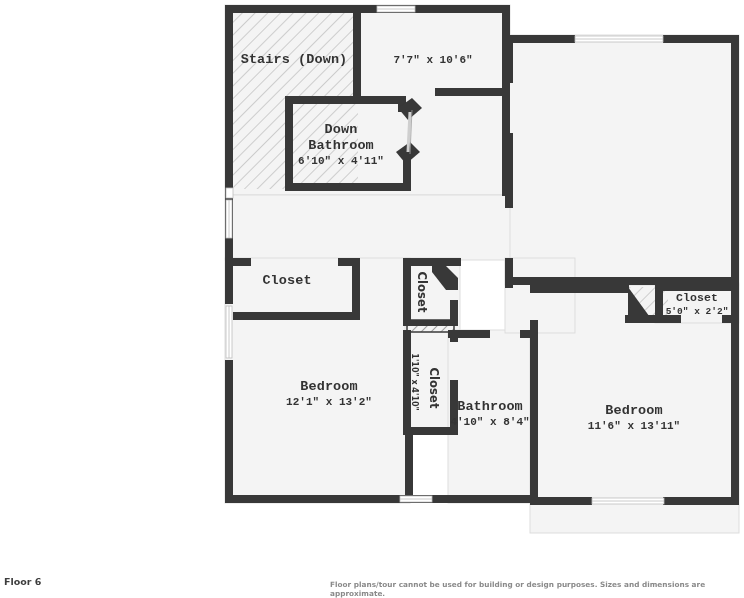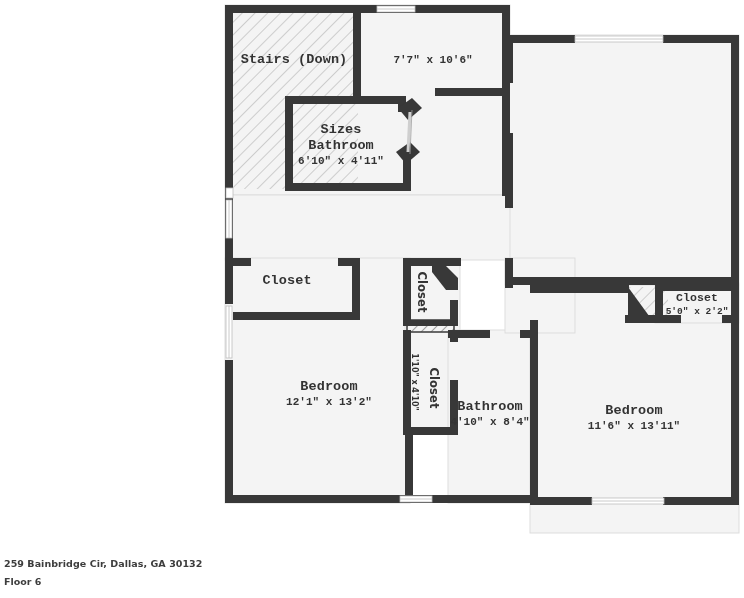--- a/index.html
+++ b/index.html
@@ -264,21 +264,21 @@
 
   <div class="room-label center-anchor" style="left:294px; top:60px;">
     <span class="rname">Stairs (Down)</span>
   </div>
 
   <div class="room-label center-anchor" style="left:433px; top:60px;">
     <span class="rdim">7'7" x 10'6"</span>
   </div>
 
   <div class="room-label center-anchor stack" style="left:341px; top:145px;">
-    <span class="rname">Sizes</span>
+    <span class="rname">Down</span>
     <span class="rname">Bathroom</span>
     <span class="rdim">6'10" x 4'11"</span>
   </div>
 
 
   <div class="room-label center-anchor" style="left:287px; top:281px;">
     <span class="rname">Closet</span>
   </div>
 
   <div class="room-label vert rot-cw small" style="left:421px; top:292px;">
@@ -308,15 +308,15 @@
   </div>
 
   <div class="room-label center-anchor" style="left:490px; top:414px;">
     <span class="rname">Bathroom</span>
     <span class="rdim">4'10" x 8'4"</span>
   </div>
 
 </div>
 
 <div id="footer">
-  <div id="footer-address">259 Bainbridge Cir, Dallas, GA 30132</div>
   <div id="footer-floor">Floor 6</div>
+  <div id="footer-disclaimer">Floor plans/tour cannot be used for building or design purposes. Sizes and dimensions are approximate.</div>
 </div>
 
 </body></html>

